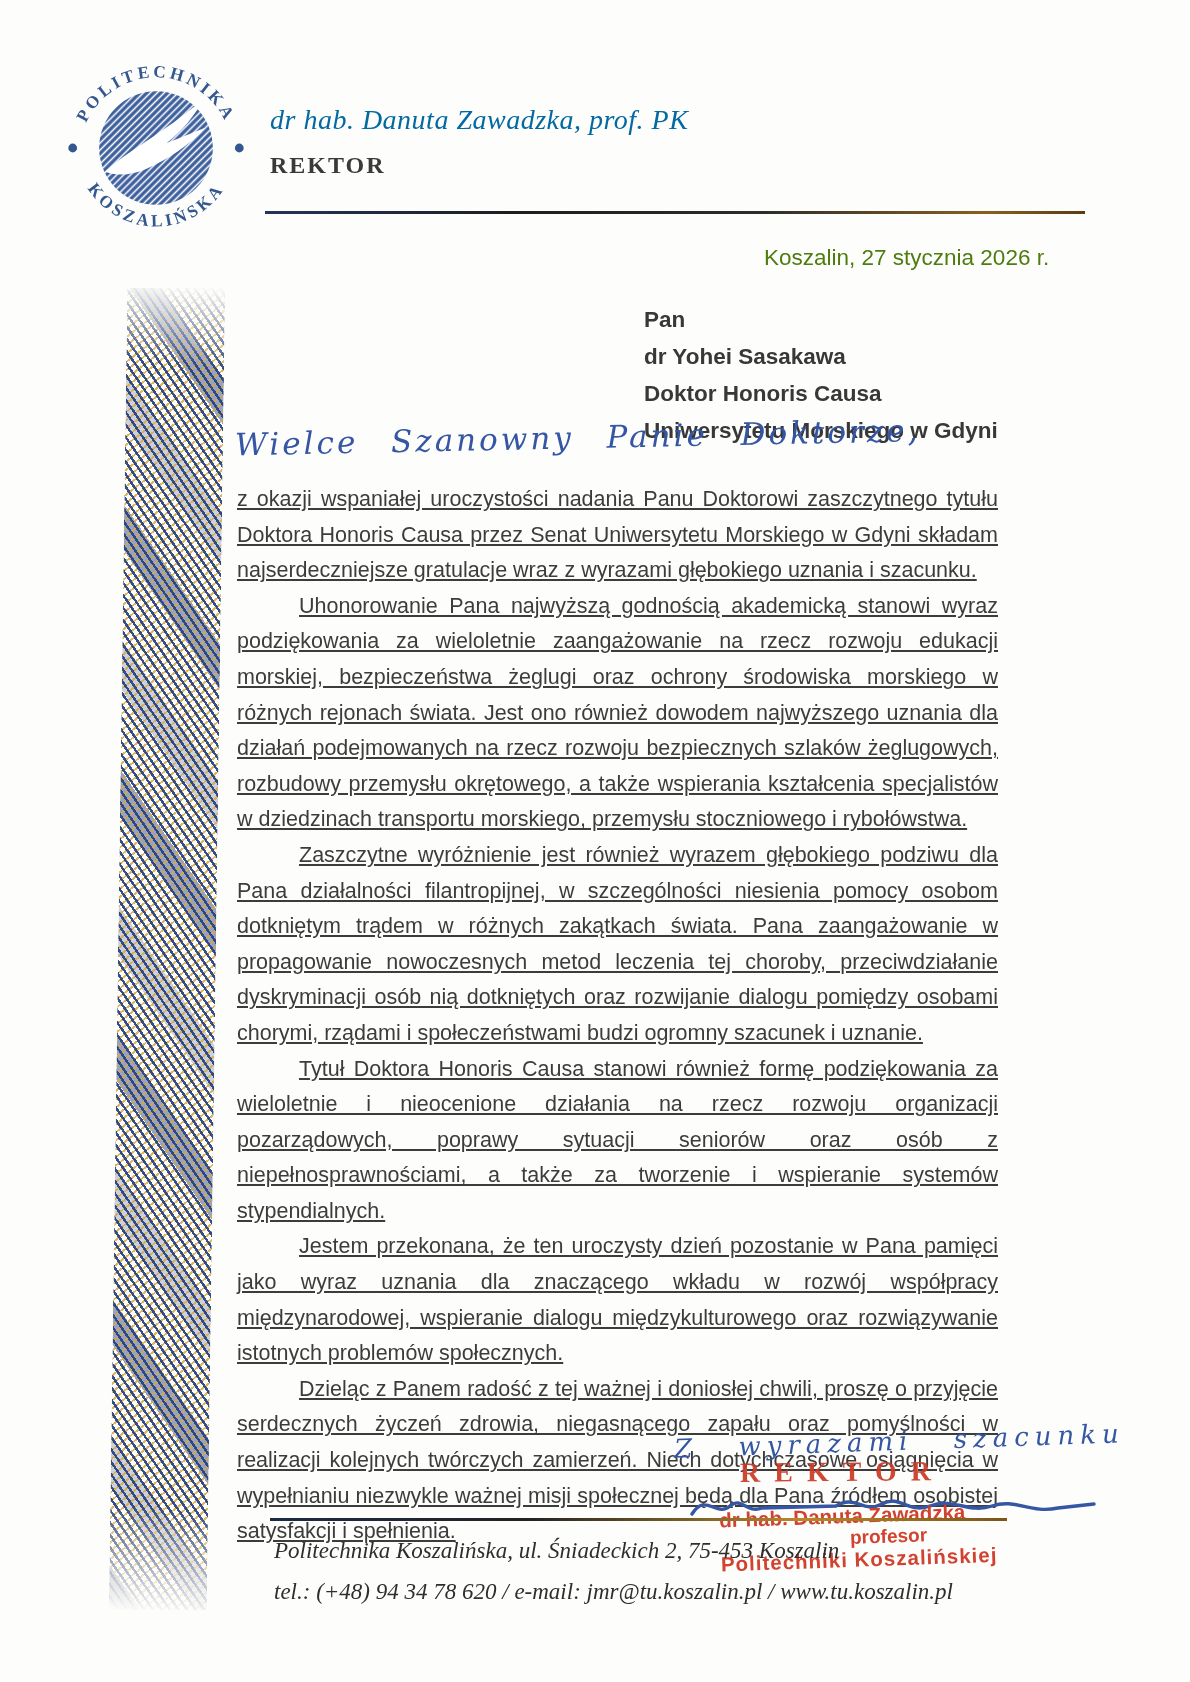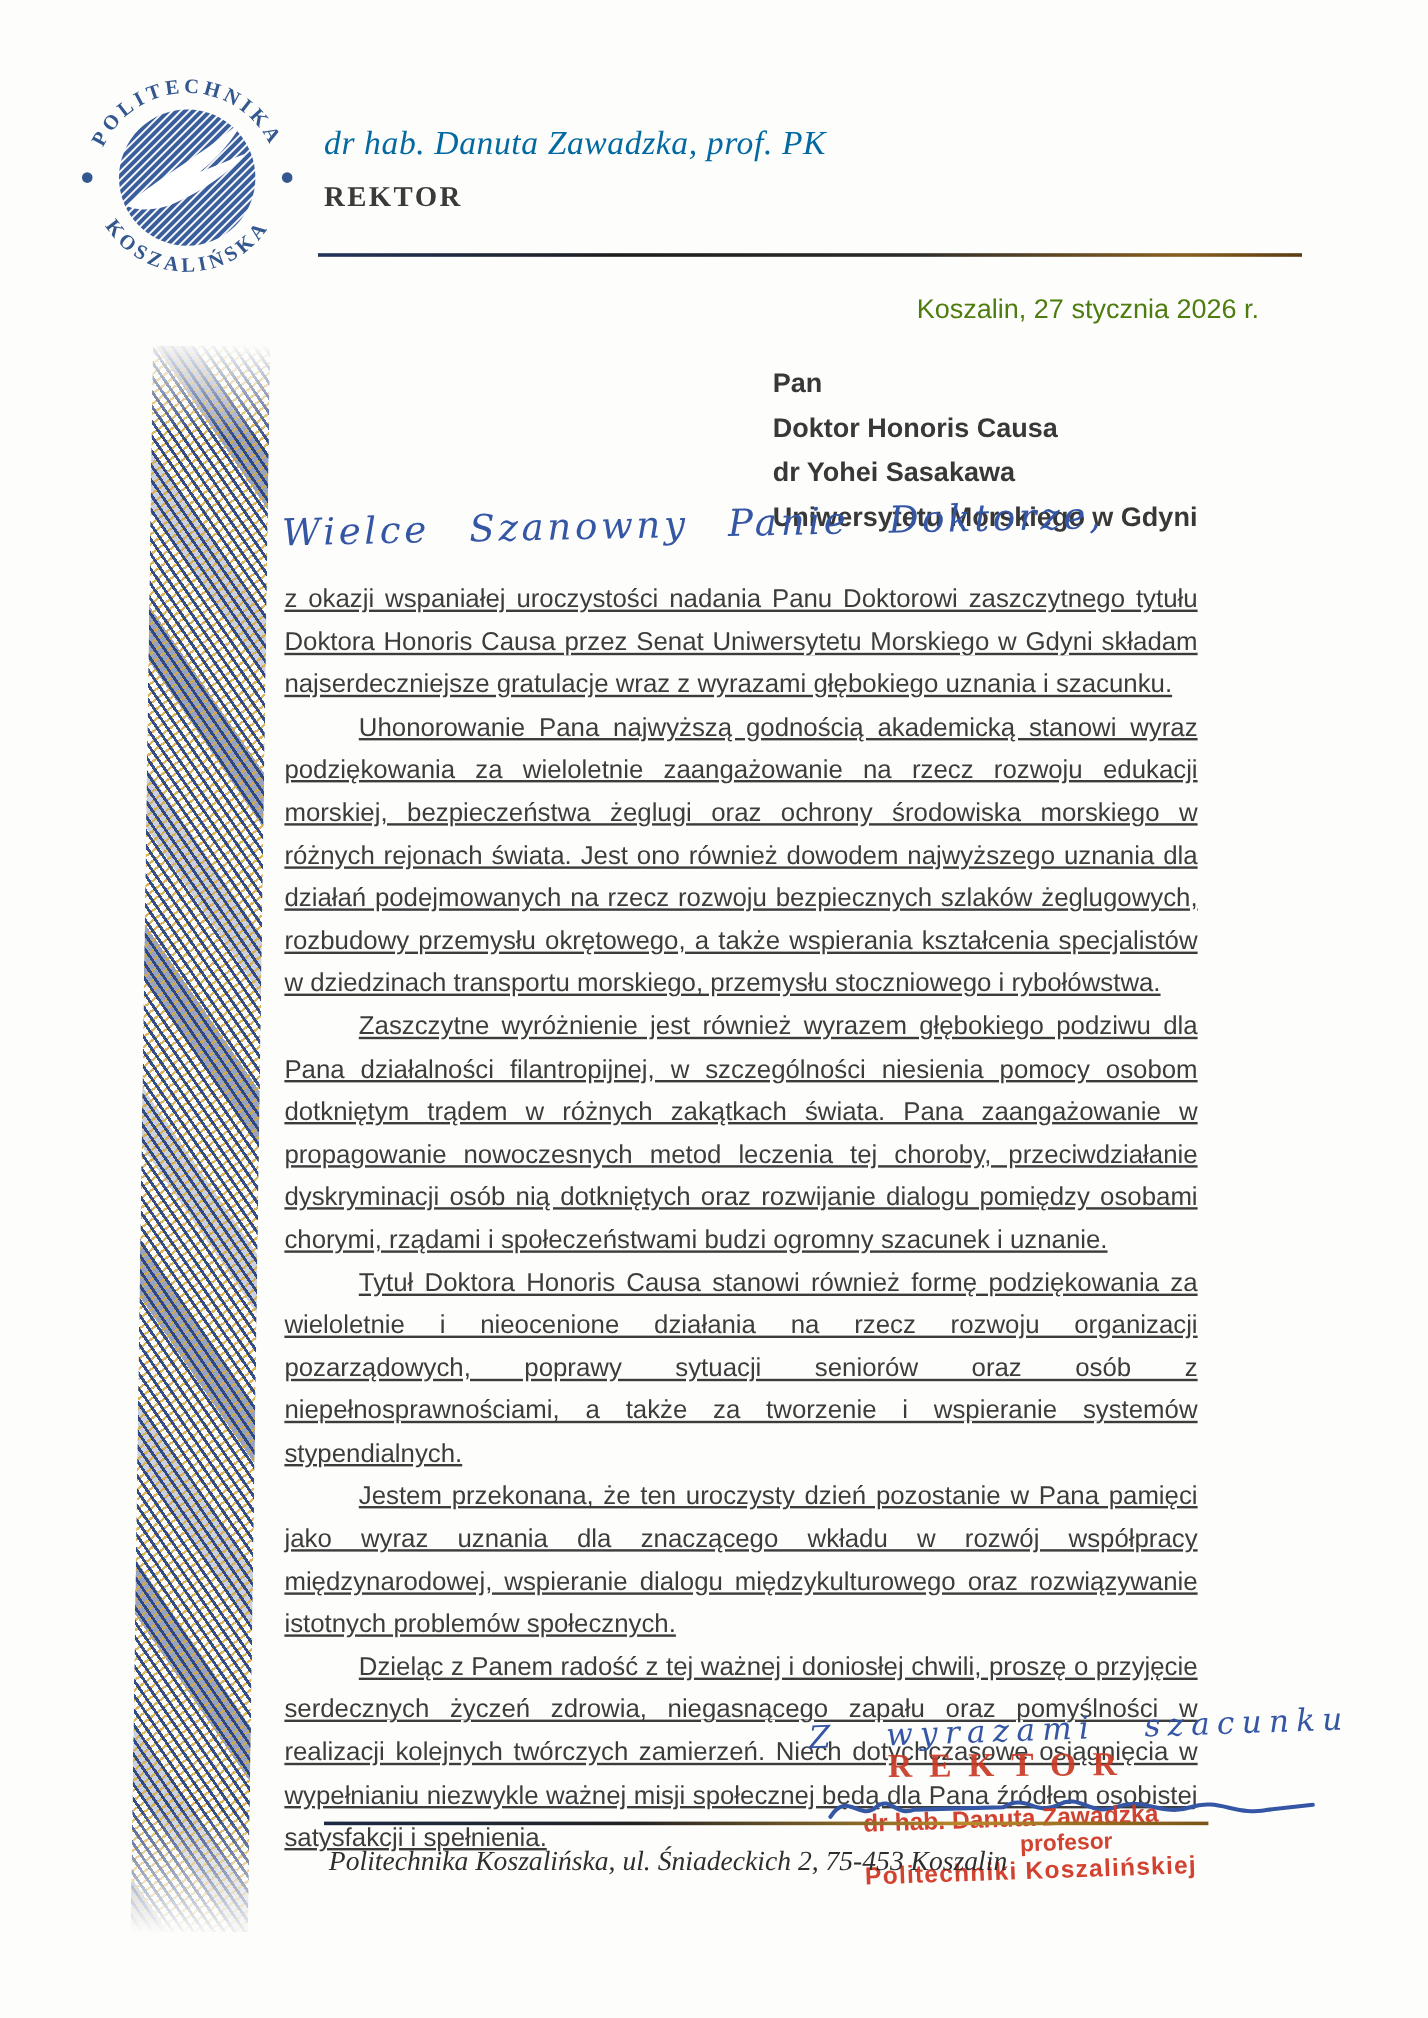--- a/index.html
+++ b/index.html
@@ -125,22 +125,22 @@
   <div class="sender">
     <div class="sender-name">dr hab. Danuta Zawadzka, prof. PK</div>
     <div class="sender-title">REKTOR</div>
   </div>
   <div class="header-rule"></div>
 
   <div class="date">Koszalin, 27 stycznia 2026 r.</div>
 
   <div class="recipient">
     <div>Pan</div>
+    <div>dr Yohei Sasakawa</div>
     <div>Doktor Honoris Causa</div>
-    <div>dr Yohei Sasakawa</div>
     <div>Uniwersytetu Morskiego w Gdyni</div>
   </div>
 
   <div class="hw greeting">Wielce Szanowny Panie Doktorze,</div>
 
   <div class="body-text">
     <p>z okazji wspaniałej uroczystości nadania Panu Doktorowi zaszczytnego tytułu Doktora Honoris Causa przez Senat Uniwersytetu Morskiego w Gdyni składam najserdeczniejsze gratulacje wraz z wyrazami głębokiego uznania i szacunku.</p>
     <p>Uhonorowanie Pana najwyższą godnością akademicką stanowi wyraz podziękowania za wieloletnie zaangażowanie na rzecz rozwoju edukacji morskiej, bezpieczeństwa żeglugi oraz ochrony środowiska morskiego w różnych rejonach świata. Jest ono również dowodem najwyższego uznania dla działań podejmowanych na rzecz rozwoju bezpiecznych szlaków żeglugowych, rozbudowy przemysłu okrętowego, a także wspierania kształcenia specjalistów w dziedzinach transportu morskiego, przemysłu stoczniowego i rybołówstwa.</p>
     <p>Zaszczytne wyróżnienie jest również wyrazem głębokiego podziwu dla Pana działalności filantropijnej, w szczególności niesienia pomocy osobom dotkniętym trądem w różnych zakątkach świata. Pana zaangażowanie w propagowanie nowoczesnych metod leczenia tej choroby, przeciwdziałanie dyskryminacji osób nią dotkniętych oraz rozwijanie dialogu pomiędzy osobami chorymi, rządami i społeczeństwami budzi ogromny szacunek i uznanie.</p>
     <p>Tytuł Doktora Honoris Causa stanowi również formę podziękowania za wieloletnie i nieocenione działania na rzecz rozwoju organizacji pozarządowych, poprawy sytuacji seniorów oraz osób z niepełnosprawnościami, a także za tworzenie i wspieranie systemów stypendialnych.</p>
@@ -159,15 +159,16 @@
     <div class="stamp-name">
       <div class="l1">dr hab. Danuta Zawadzka</div>
       <div class="l2">profesor</div>
       <div class="l3">Politechniki Koszalińskiej</div>
     </div>
   </div>
 
   <div class="footer-rule"></div>
   <div class="footer">
     <div>Politechnika Koszalińska, ul. Śniadeckich 2, 75-453 Koszalin</div>
+    <div>tel.: (+48) 94 34 78 620  /  e-mail: jmr@tu.koszalin.pl  /  www.tu.koszalin.pl</div>
   </div>
 
 </div>
 
 </body></html>

